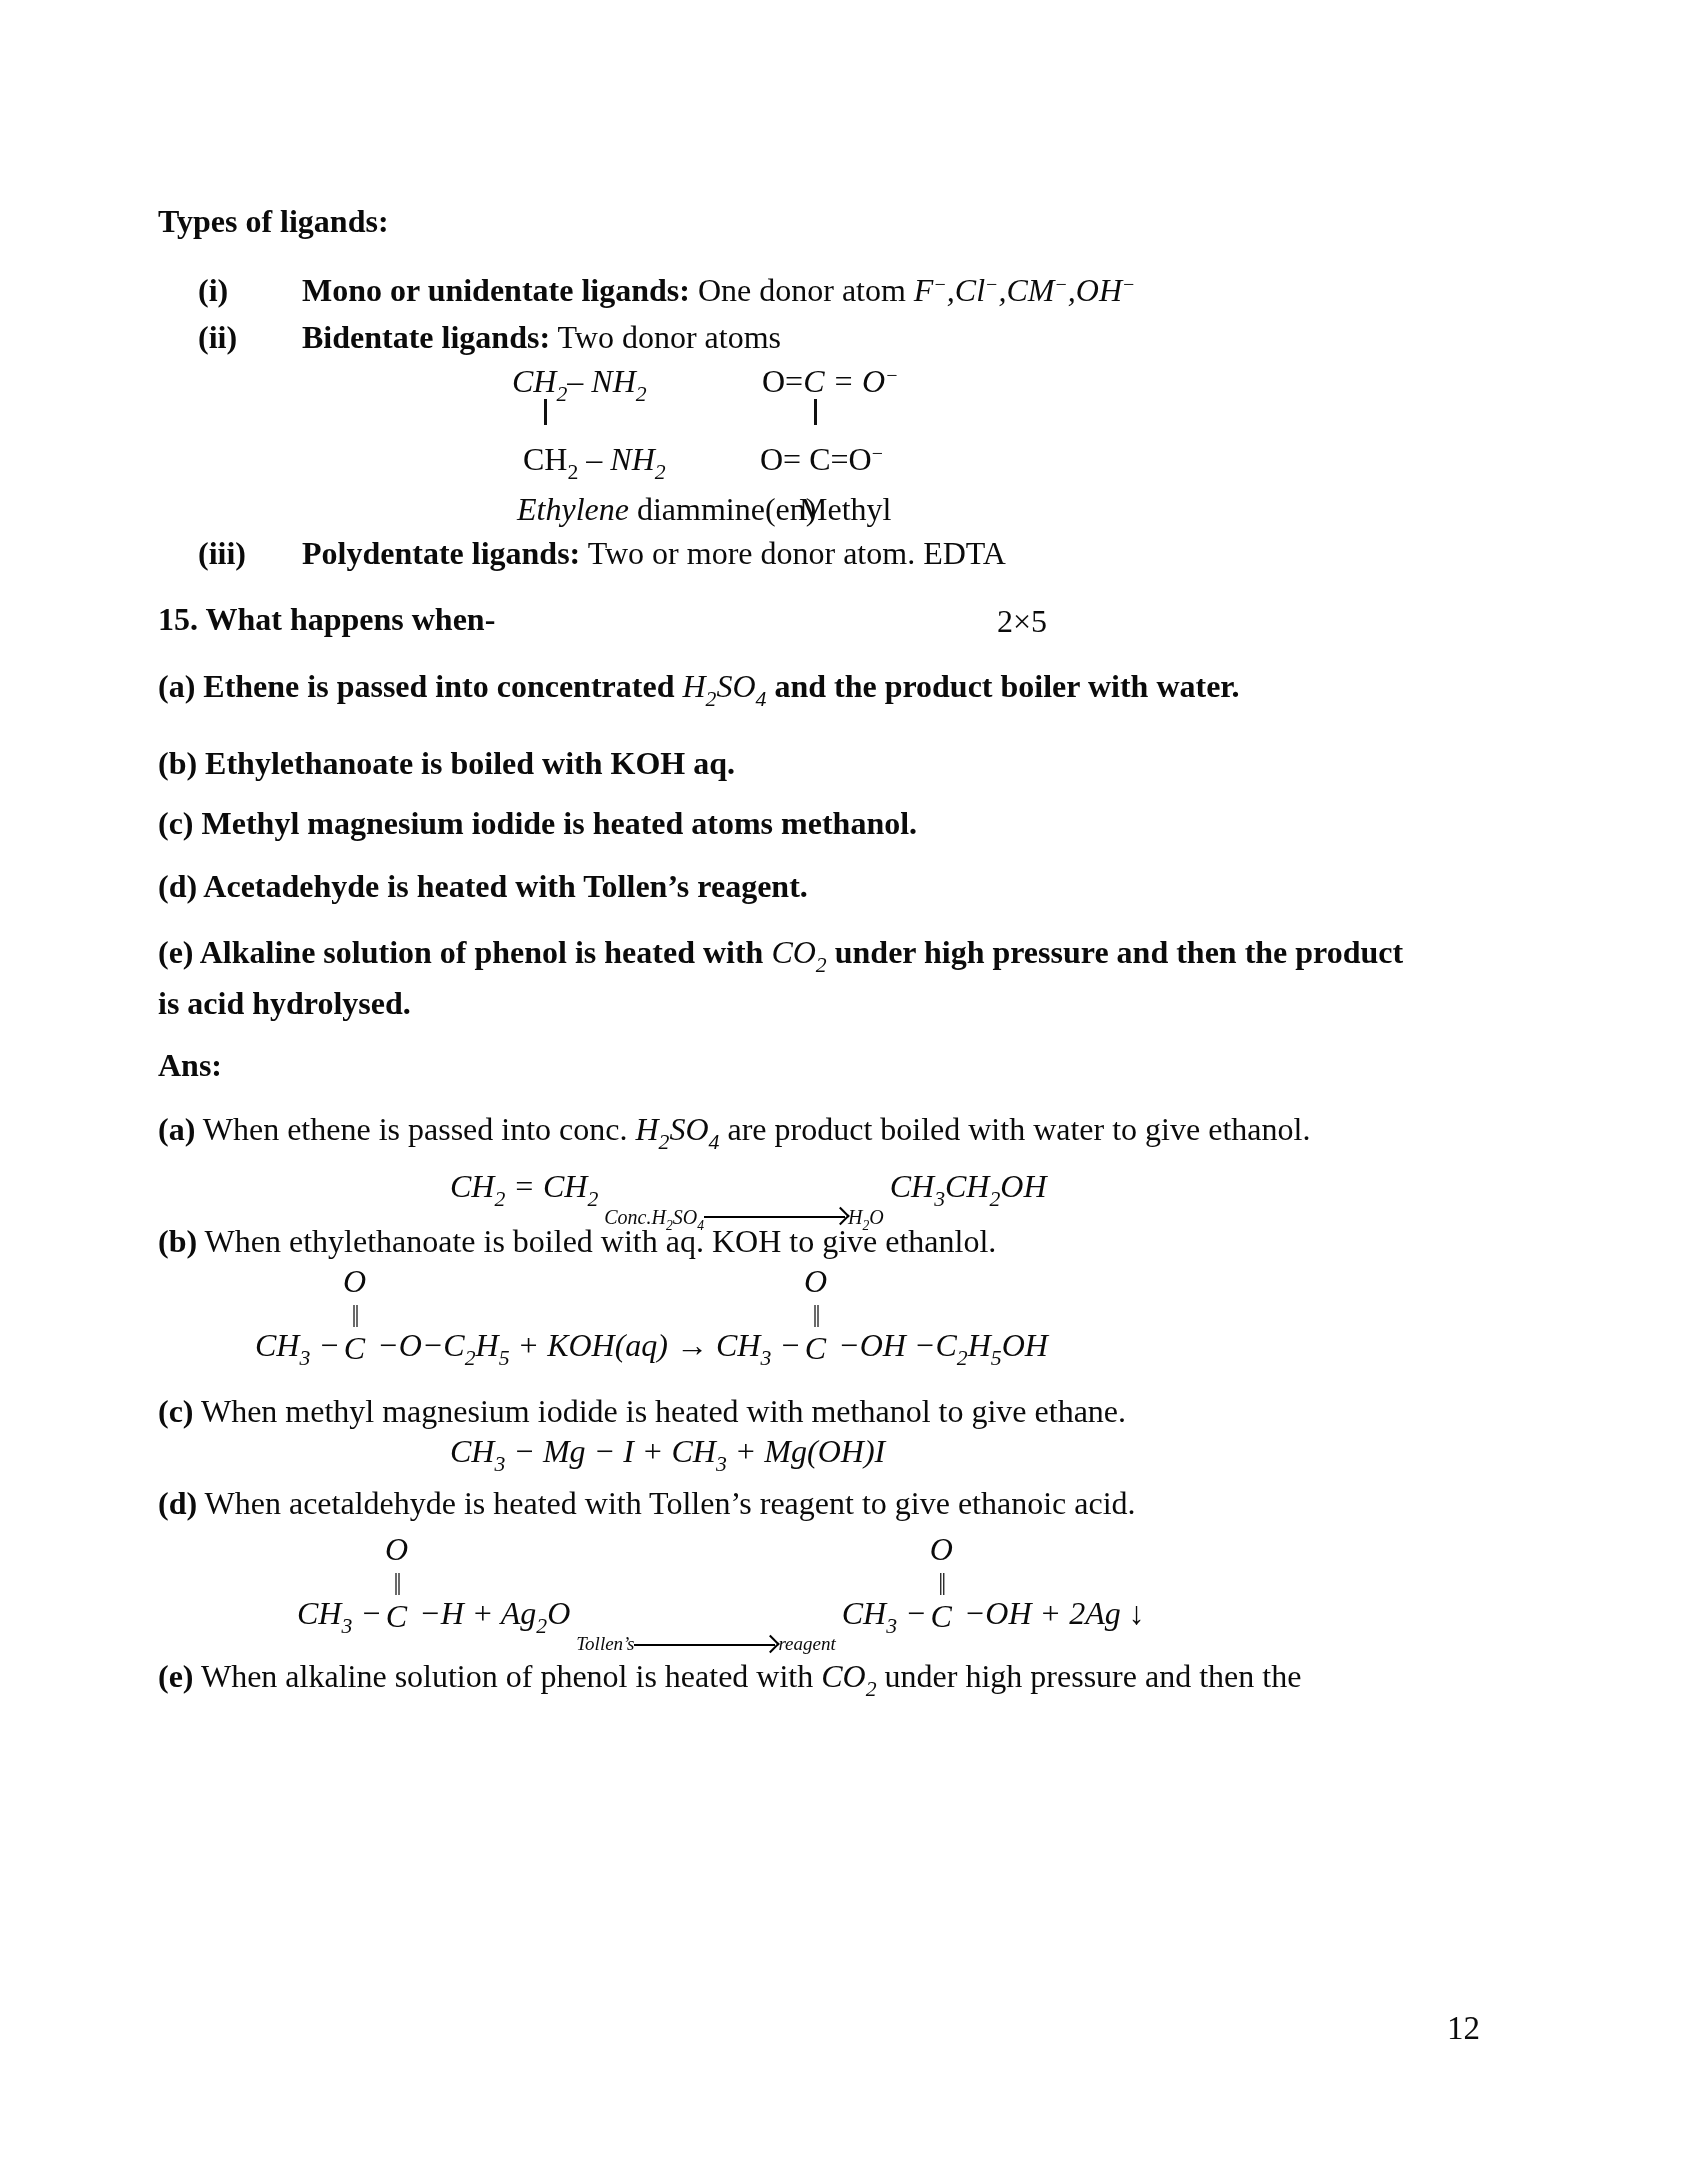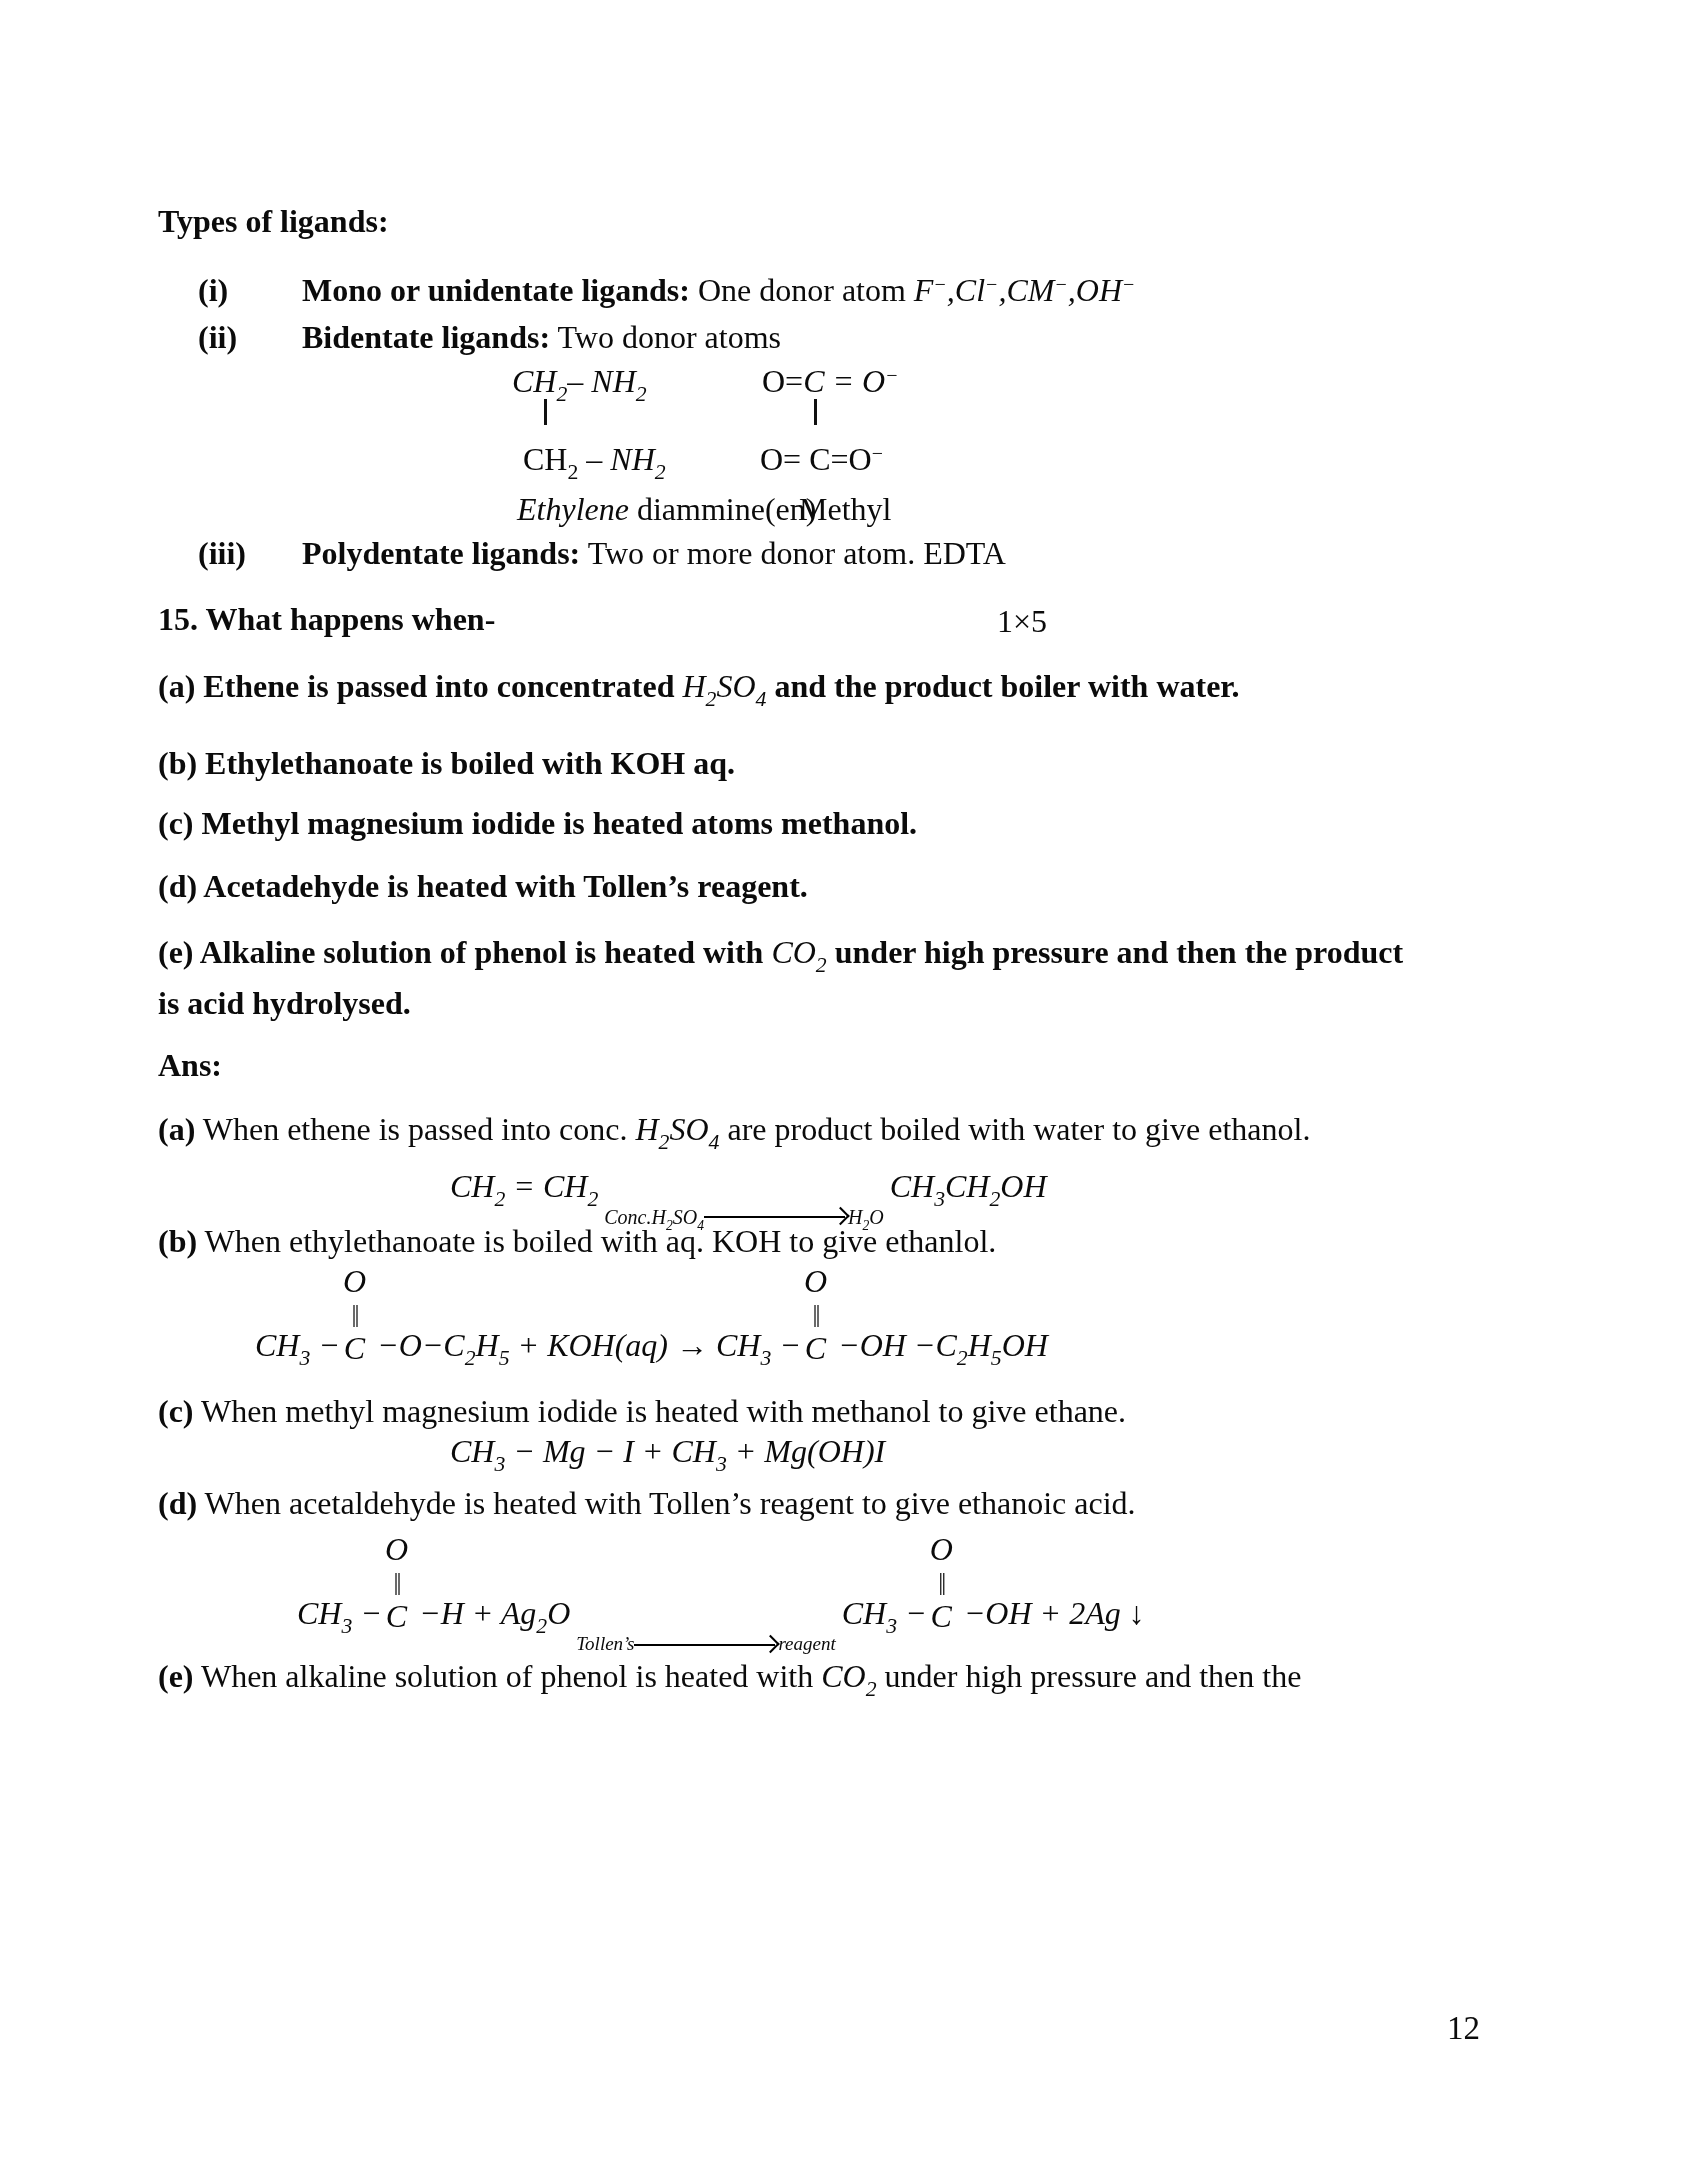--- a/index.html
+++ b/index.html
@@ -49,21 +49,21 @@
   <div class="vbar" style="top:399px;left:544px"></div>
   <div class="vbar" style="top:399px;left:814px"></div>
   <div class="abs" style="top:439px;left:523px"><span>CH<sub>2</sub> – </span><span class="i">NH<sub>2</sub></span></div>
   <div class="abs" style="top:439px;left:760px">O= C=O<sup>−</sup></div>
   <div class="abs" style="top:489px;left:517px"><span class="i">Ethylene</span><span> diammine(en)</span></div>
   <div class="abs" style="top:489px;left:799px">Methyl</div>
 
   <div class="abs" style="top:533px;left:198px"><span class="label b">(iii)</span><span class="b">Polydentate ligands:</span><span> Two or more donor atom. EDTA</span></div>
 
   <div class="abs b" style="top:599px;left:158px">15. What happens when-</div>
-  <div class="abs" style="top:601px;left:997px">1×5</div>
+  <div class="abs" style="top:601px;left:997px">2×5</div>
 
   <div class="abs b" style="top:666px;left:158px"><span>(a) Ethene is passed into concentrated </span><span class="i nb">H<sub>2</sub>SO<sub>4</sub></span><span> and the product boiler with water.</span></div>
   <div class="abs b" style="top:743px;left:158px">(b) Ethylethanoate is boiled with KOH aq.</div>
   <div class="abs b" style="top:803px;left:158px">(c) Methyl magnesium iodide is heated atoms methanol.</div>
   <div class="abs b" style="top:866px;left:158px">(d) Acetadehyde is heated with Tollen’s reagent.</div>
   <div class="abs b" style="top:932px;left:158px"><span>(e) Alkaline solution of phenol is heated with </span><span class="i nb">CO<sub>2</sub></span><span> under high pressure and then the product</span></div>
   <div class="abs b" style="top:983px;left:158px">is acid hydrolysed.</div>
 
   <div class="abs b" style="top:1045px;left:158px">Ans:</div>
 

